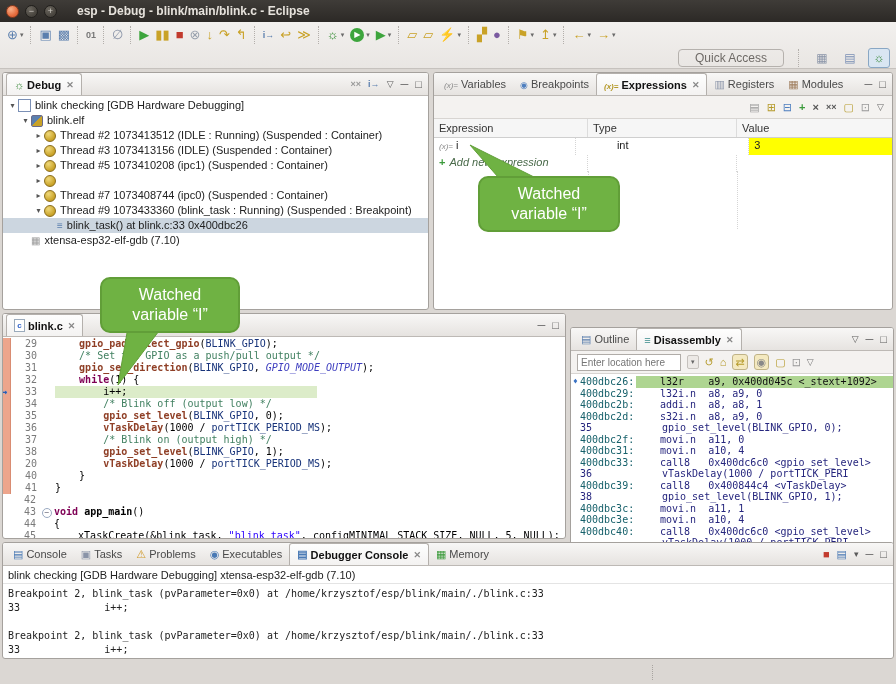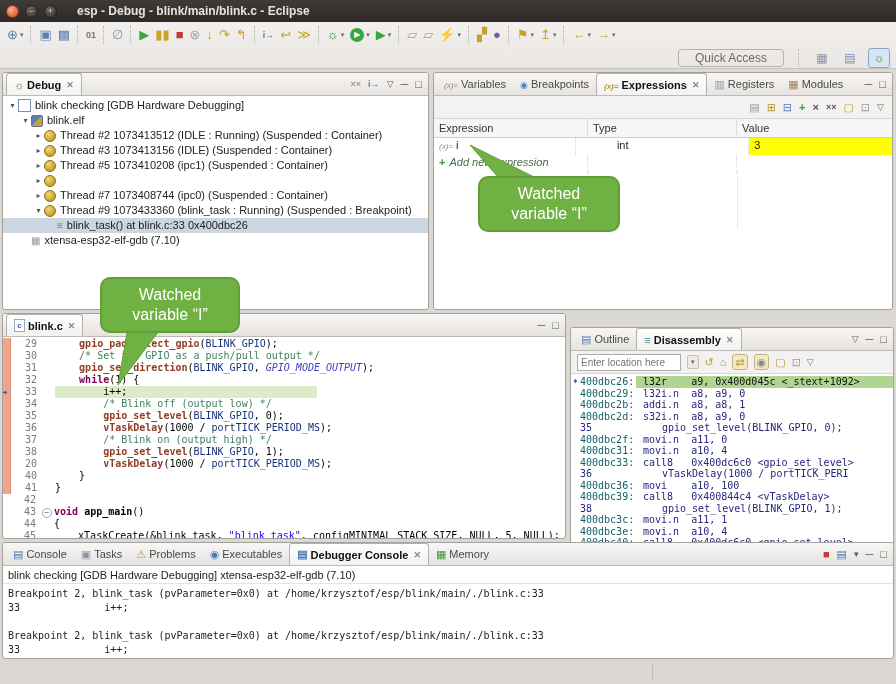--- a/index.html
+++ b/index.html
@@ -95,21 +95,21 @@
   .tk-m{color:#17337a;}
   .tk-e{color:#3f3fbf;font-style:italic;}
   
   .dtools{height:22px;display:flex;align-items:center;gap:6px;padding:0 6px;background:#f4f2f0;border-bottom:1px solid #d8d5d2;color:#777;}
   .locbox{width:96px;height:15px;border:1px solid #b0aca8;font-size:10px;padding:0 3px;color:#555;font-family:"Liberation Sans",sans-serif;}
   .locdd{font-size:7px;color:#666;border:1px solid #c5c1bd;background:#ece9e6;padding:2px 3px;border-radius:2px;}
   .dcontent{font-family:"DejaVu Sans Mono",monospace;font-size:10px;line-height:11.5px;padding-top:2px;}
   .drow{display:flex;height:11.5px;white-space:pre;}
   .dmark{width:9px;flex:none;font-size:8px;color:#3a72c4;text-align:center;line-height:11px;}
   .daddr{width:56px;flex:none;color:#17616b;}
-  .dcode{flex:1;color:#26267e;padding-left:7px;}
+  .dcode{flex:1;color:#26267e;padding-left:24px;}
   .drow.cur .dcode{background:#aed591;color:#111;}
   .dnum{width:56px;flex:none;color:#26267e;}
   .dsrc{color:#26267e;padding-left:26px;}
   
   .cheader{font-size:11px;color:#222;padding:3px 5px 2px 5px;border-bottom:1px solid #e4e4e4;}
   .cout{font-family:"DejaVu Sans Mono",monospace;font-size:10px;line-height:14px;padding:3px 5px;white-space:pre;}
   
   .callout{position:absolute;background:#6fb243;border:2px solid #619e38;border-radius:10px;color:#fff;text-align:center;z-index:20;display:flex;flex-direction:column;justify-content:center;font-size:16px;line-height:1.25;}
   .ctail{position:absolute;z-index:19;}
   
@@ -438,21 +438,20 @@
     <div class="dcontent" id="disasm-content">
         <div class="drow cur"><span class="dmark">♦</span><span class="daddr">400dbc26:</span><span class="dcode">l32r    a9, 0x400d045c &lt;_stext+1092&gt;</span></div>
         <div class="drow"><span class="dmark"></span><span class="daddr">400dbc29:</span><span class="dcode">l32i.n  a8, a9, 0</span></div>
         <div class="drow"><span class="dmark"></span><span class="daddr">400dbc2b:</span><span class="dcode">addi.n  a8, a8, 1</span></div>
         <div class="drow"><span class="dmark"></span><span class="daddr">400dbc2d:</span><span class="dcode">s32i.n  a8, a9, 0</span></div>
         <div class="drow"><span class="dmark"></span><span class="dnum">35</span><span class="dsrc">gpio_set_level(BLINK_GPIO, 0);</span></div>
         <div class="drow"><span class="dmark"></span><span class="daddr">400dbc2f:</span><span class="dcode">movi.n  a11, 0</span></div>
         <div class="drow"><span class="dmark"></span><span class="daddr">400dbc31:</span><span class="dcode">movi.n  a10, 4</span></div>
         <div class="drow"><span class="dmark"></span><span class="daddr">400dbc33:</span><span class="dcode">call8   0x400dc6c0 &lt;gpio_set_level&gt;</span></div>
         <div class="drow"><span class="dmark"></span><span class="dnum">36</span><span class="dsrc">vTaskDelay(1000 / portTICK_PERI</span></div>
-        <div class="drow"><span class="dmark"></span><span class="daddr">400dbc36:</span><span class="dcode">movi    a10, 100</span></div>
         <div class="drow"><span class="dmark"></span><span class="daddr">400dbc39:</span><span class="dcode">call8   0x400844c4 &lt;vTaskDelay&gt;</span></div>
         <div class="drow"><span class="dmark"></span><span class="dnum">38</span><span class="dsrc">gpio_set_level(BLINK_GPIO, 1);</span></div>
         <div class="drow"><span class="dmark"></span><span class="daddr">400dbc3c:</span><span class="dcode">movi.n  a11, 1</span></div>
         <div class="drow"><span class="dmark"></span><span class="daddr">400dbc3e:</span><span class="dcode">movi.n  a10, 4</span></div>
         <div class="drow"><span class="dmark"></span><span class="daddr">400dbc40:</span><span class="dcode">call8   0x400dc6c0 &lt;gpio_set_level&gt;</span></div>
         <div class="drow"><span class="dmark"></span><span class="dnum"></span><span class="dsrc">vTaskDelay(1000 / portTICK PERI</span></div>
       </div>
   </div>
 
   <div class="panel" style="left:2px;top:474px;width:892px;height:117px;">

